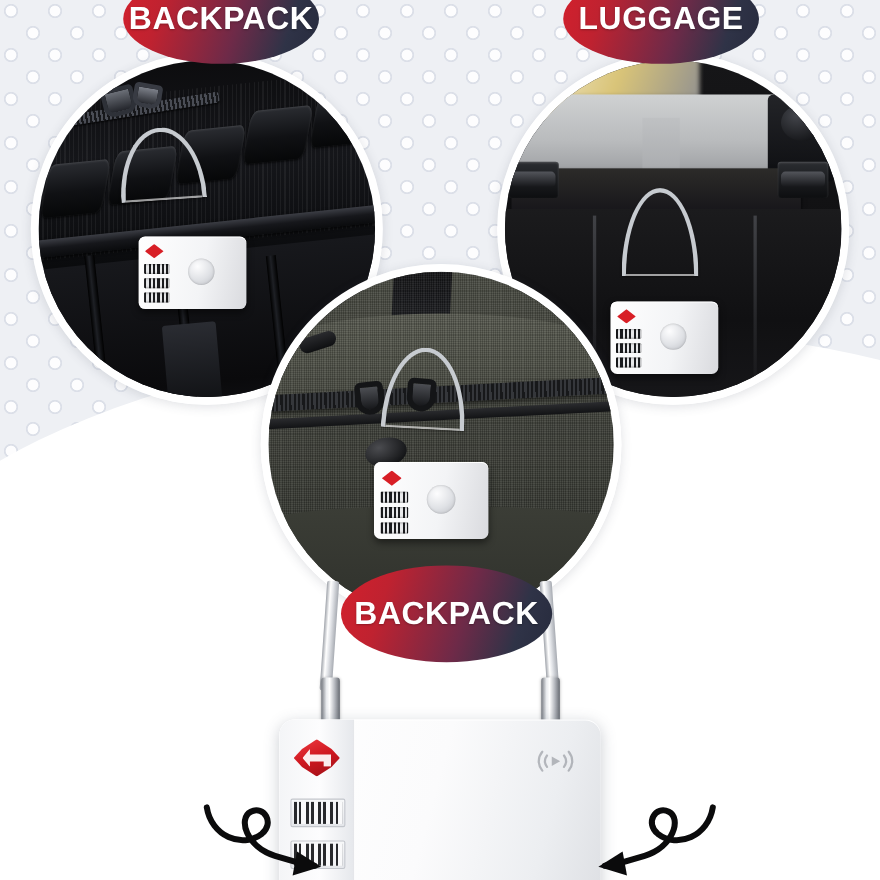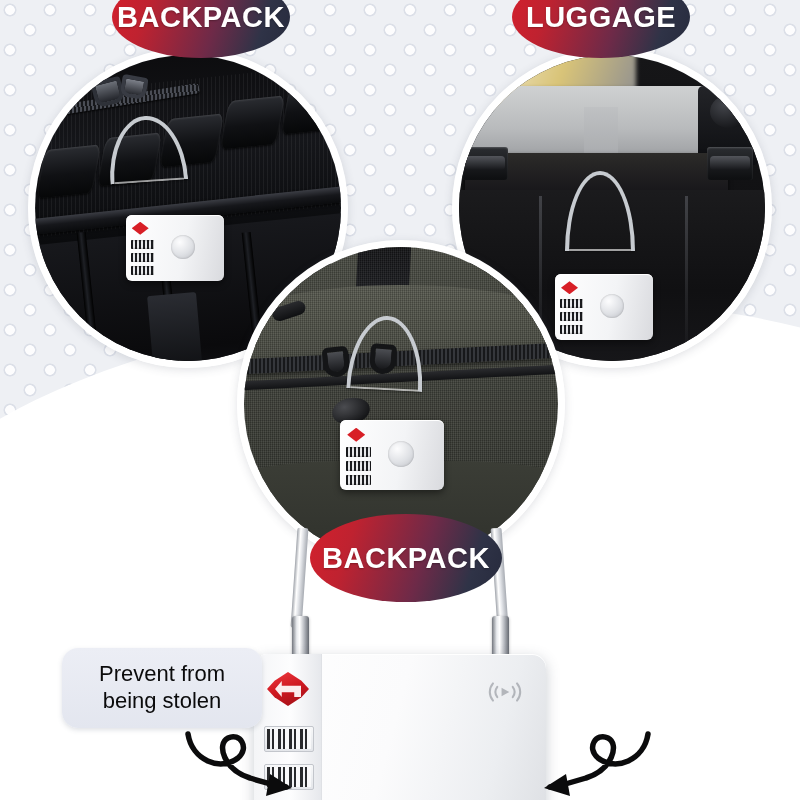--- a/index.html
+++ b/index.html
@@ -484,24 +484,20 @@
       <svg class="hero-wifi" viewBox="0 0 44 28">
         <path d="M8 4 C3 10 3 18 8 24" stroke="#7a7e86" stroke-width="2.4" fill="none" stroke-linecap="round"></path>
         <path d="M13 8 C10 12 10 16 13 20" stroke="#7a7e86" stroke-width="2.4" fill="none" stroke-linecap="round"></path>
         <path d="M36 4 C41 10 41 18 36 24" stroke="#7a7e86" stroke-width="2.4" fill="none" stroke-linecap="round"></path>
         <path d="M31 8 C34 12 34 16 31 20" stroke="#7a7e86" stroke-width="2.4" fill="none" stroke-linecap="round"></path>
         <path d="M18 9 L27 14 L18 19 Z" fill="#7a7e86"></path>
       </svg>
     </div>
   </div>
 
-  <div class="tip-box" style="left:62px; top:648px; width:200px;">
-    <div>Prevent from</div>
-    <div>being stolen</div>
-  </div>
 
   <svg class="curl-arrow" style="left:178px; top:718px; width:130px; height:82px;" viewBox="0 0 130 82">
     <path d="M10 16 C14 42 42 54 60 40 C72 30 62 14 50 20 C38 26 46 52 72 60 C84 64 96 67 108 69" stroke="#0b0b0c" stroke-width="5.5" fill="none" stroke-linecap="round"></path>
     <path d="M92 56 L114 70 L88 78" fill="#0b0b0c"></path>
   </svg>
 
 
   <svg class="curl-arrow" style="left:528px; top:718px; width:130px; height:82px;" viewBox="0 0 130 82">
     <g transform="translate(130,0) scale(-1,1)">
       <path d="M10 16 C14 42 42 54 60 40 C72 30 62 14 50 20 C38 26 46 52 72 60 C84 64 96 67 108 69" stroke="#0b0b0c" stroke-width="5.5" fill="none" stroke-linecap="round"></path>

